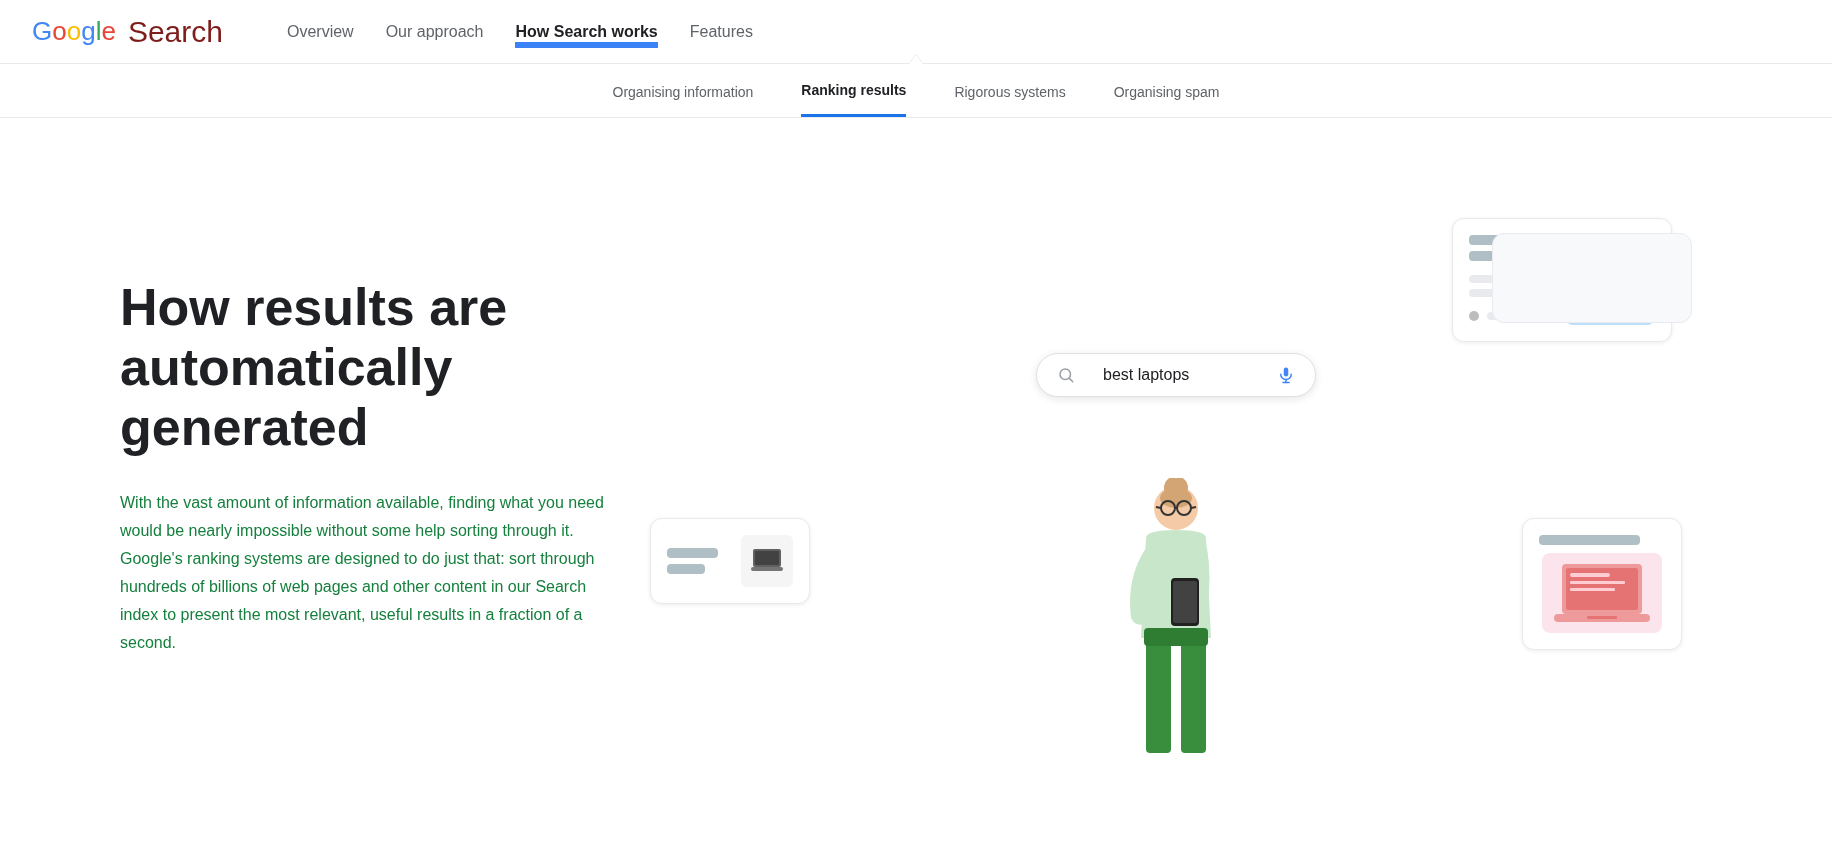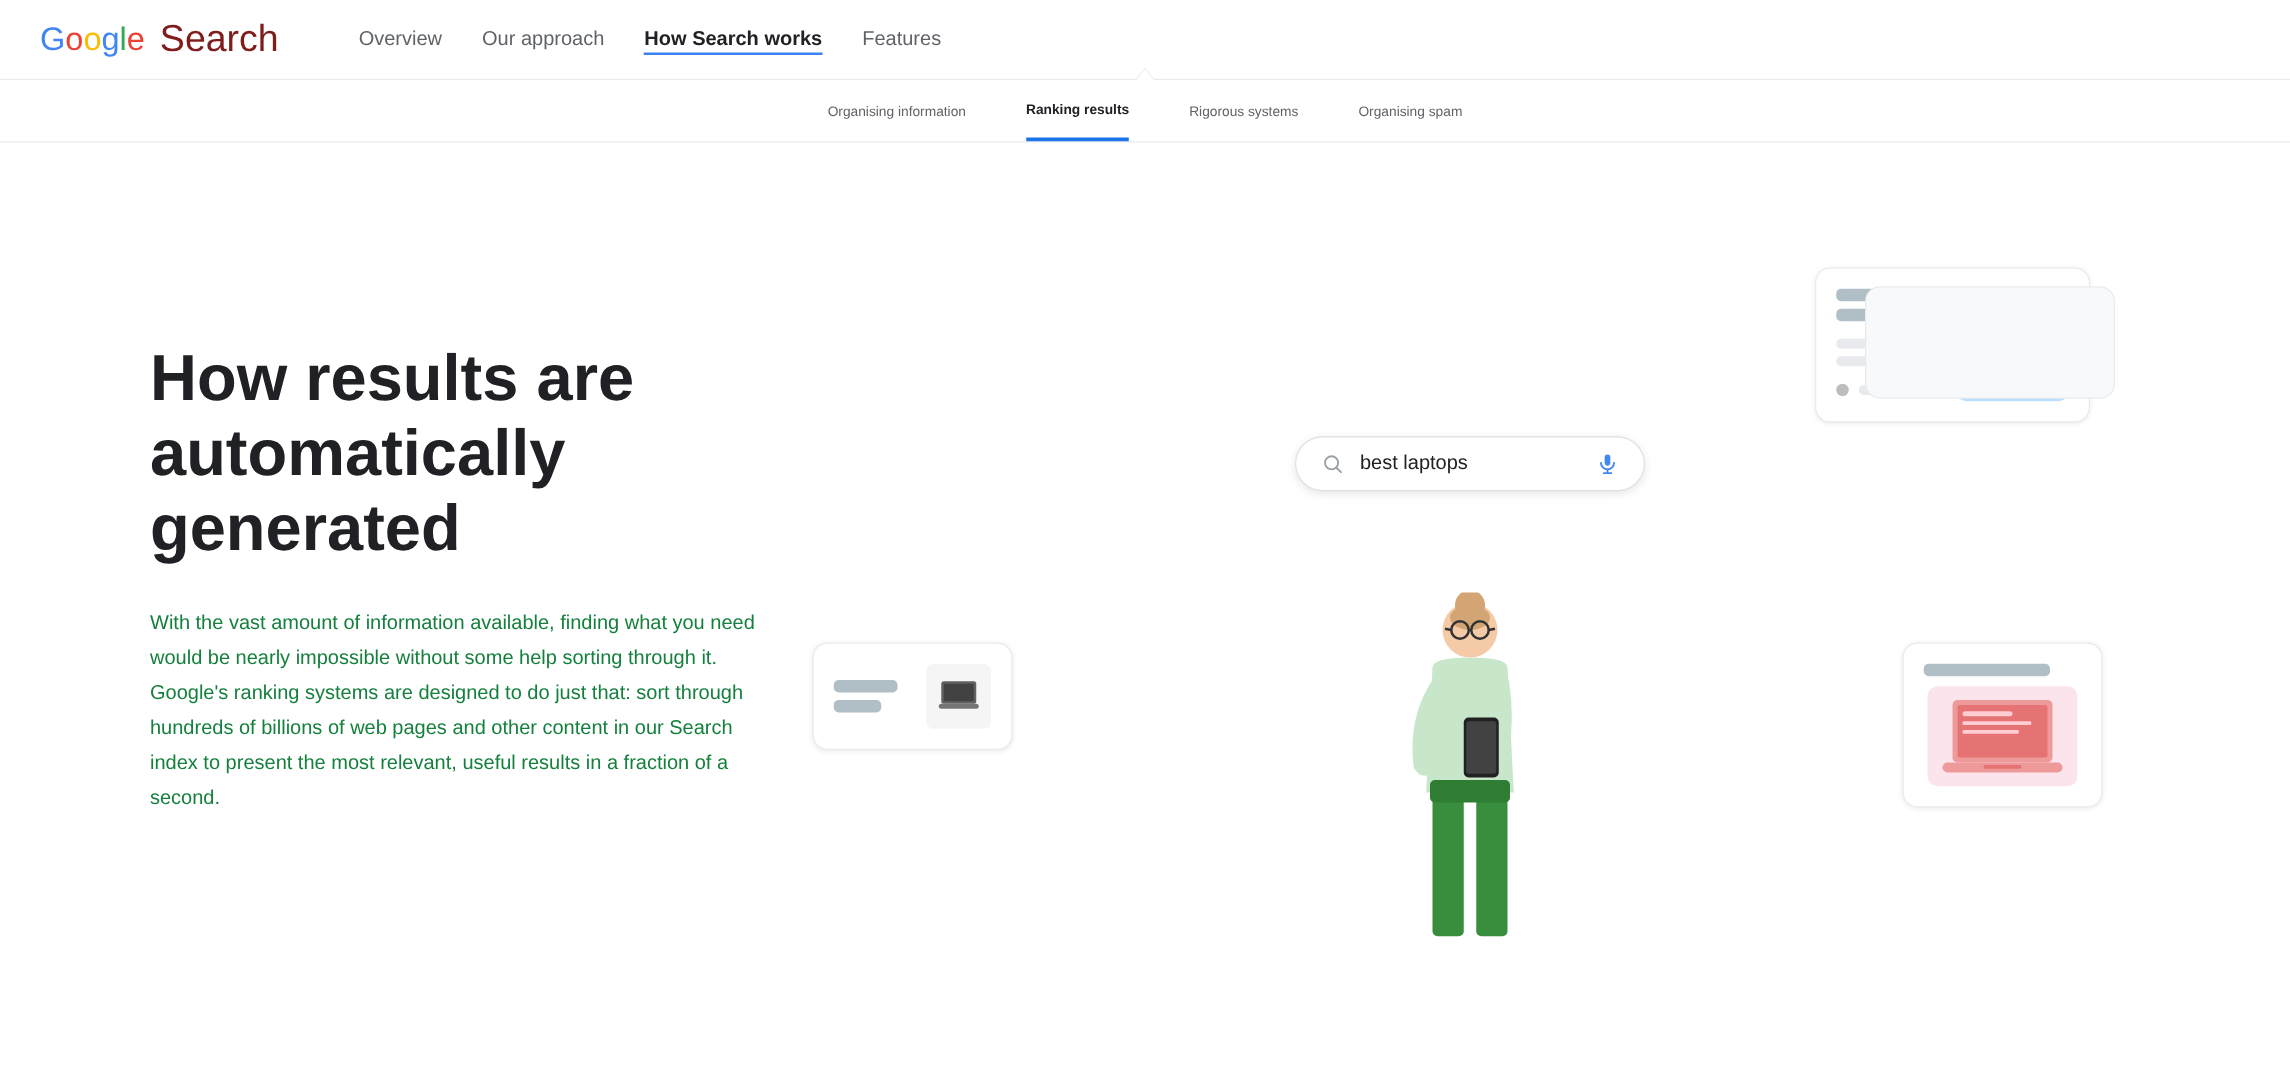--- a/index.html
+++ b/index.html
@@ -46,37 +46,37 @@
     }
     .top-nav-links li a {
       text-decoration: none;
       font-size: 16px;
       color: #5f6368;
       padding: 4px 0;
     }
     .top-nav-links li.active a {
       color: #202124;
       font-weight: 600;
-      border-bottom: 2px solid #3b82f6;
+      border-bottom: 6px solid #3b82f6;
       padding-bottom: 2px;
     }
 
     
     .sub-nav {
       display: flex;
       justify-content: center;
       align-items: center;
       gap: 48px;
       padding: 18px 32px 0;
       border-bottom: 1px solid #e8eaed;
       position: relative;
     }
     .sub-nav a {
       text-decoration: none;
-      font-size: 11px;
+      font-size: 14px;
       color: #5f6368;
       padding-bottom: 16px;
       display: block;
     }
     .sub-nav a.active {
       color: #202124;
       font-weight: 600;
       border-bottom: 3px solid #1a73e8;
     }
     
@@ -142,21 +142,21 @@
       position: absolute;
       top: 155px;
       left: 50%;
       transform: translateX(-50%);
       background: #fff;
       border: 1px solid #dfe1e5;
       border-radius: 24px;
       padding: 12px 20px;
       display: flex;
       align-items: center;
-      gap: 13px;
+      gap: 28px;
       width: 280px;
       box-shadow: 0 2px 8px rgba(0,0,0,0.1);
       z-index: 10;
     }
     .search-icon-small {
       width: 18px;
       height: 18px;
       color: #9aa0a6;
     }
     .search-text-typed {

